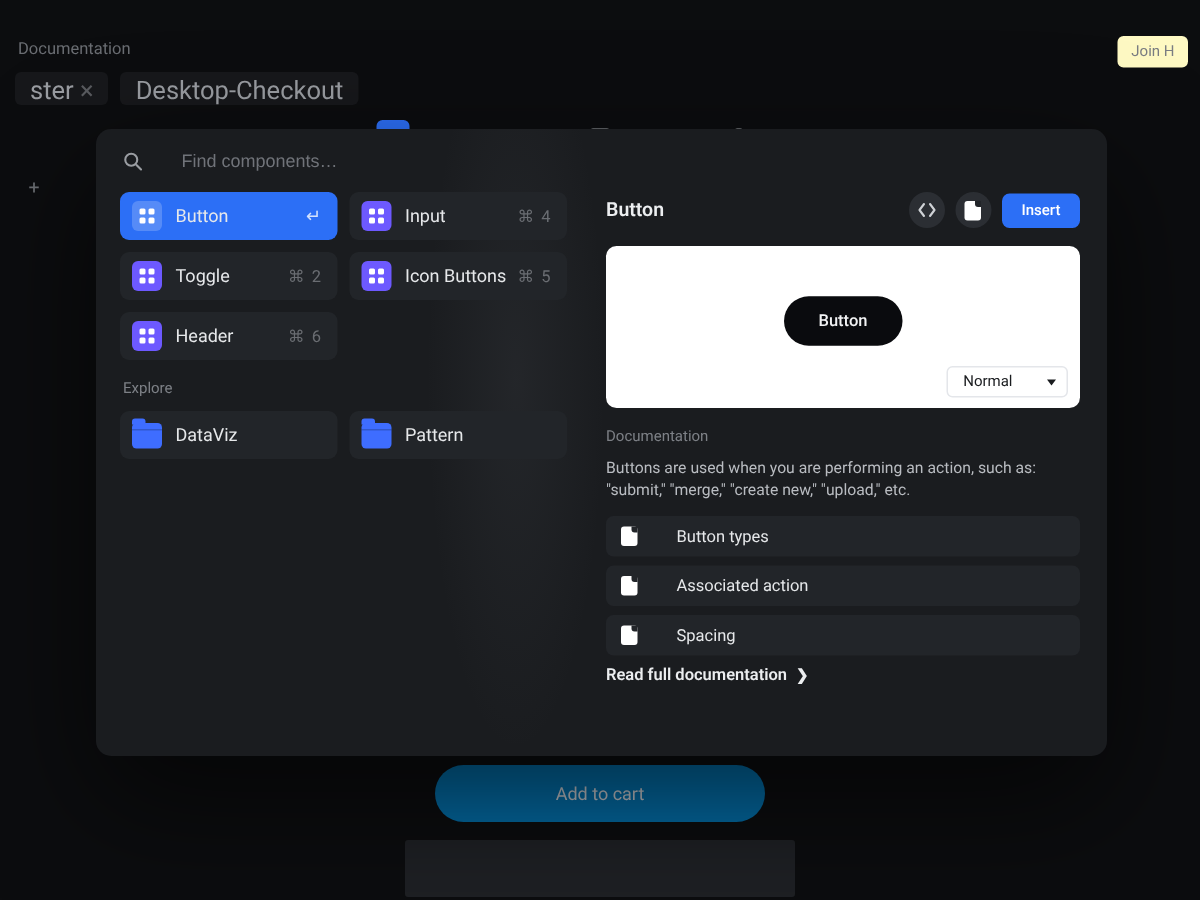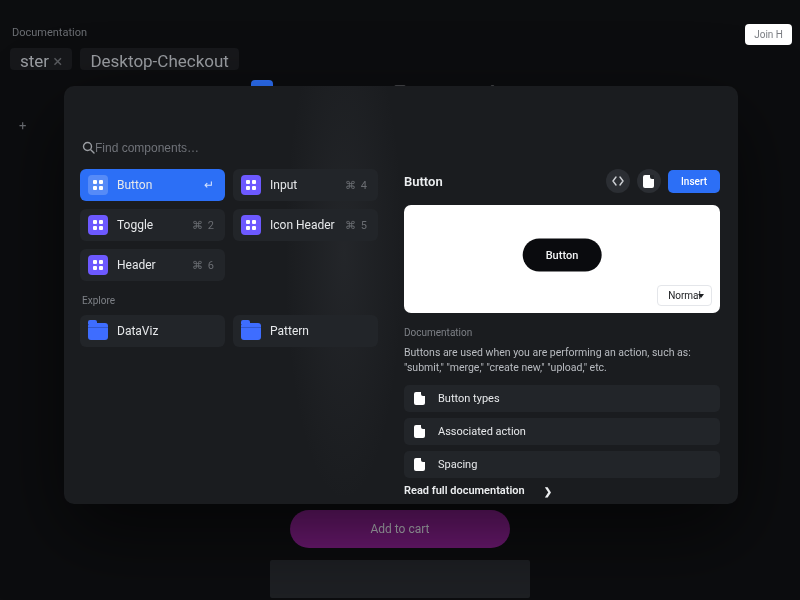--- a/index.html
+++ b/index.html
@@ -31,28 +31,28 @@
       width: 22px; height: 22px; border-radius: 4px;
       display: flex; align-items: center; justify-content: center;
       color: #6a6d72; font-size: 13px;
     }
     .toolbar-icon.active { background: #2C6FF6; color: #fff; }
     .sideplus {
       position: absolute; left: 19px; top: 118px; color: #6a6d72; font-size: 13px;
     }
     .join {
       position: absolute; right: 8px; top: 24px; font-size: 10px;
-      background: #ffffff; color: #7a7d82; padding: 5px 9px; border-radius: 4px;
+      background: #fef9c3; color: #7a7d82; padding: 5px 9px; border-radius: 4px;
     }
     .bottom-card {
       position: absolute; left: 50%; transform: translateX(-50%);
       top: 510px; width: 260px;
     }
     .addcart-btn {
-      background: #701a75; color: #bfc2c7; font-size: 12px;
+      background: #0369a1; color: #bfc2c7; font-size: 12px;
       width: 220px; height: 38px; margin: 0 auto 12px auto;
       border-radius: 20px; display: flex; align-items: center; justify-content: center;
     }
     .under-bar {
       background: #1e2024; height: 38px; border-radius: 2px;
     }
 
     
     .modal {
       position: absolute; left: 64px; top: 86px;
@@ -62,22 +62,22 @@
       box-shadow: 0 30px 80px rgba(0,0,0,0.6);
       display: flex; flex-direction: column;
       padding: 14px 0 0 0;
     }
     .modal::before {
       content:""; position:absolute; left:220px; top:0; bottom:0; width:120px;
       background: radial-gradient(ellipse at 50% 40%, rgba(120,125,135,0.10), transparent 70%);
       pointer-events:none;
     }
     .searchbar {
-      display: flex; align-items: flex-start; gap: 0;
-      padding: 0 18px 12px 18px; font-size: 12px; color: #707379; margin-top: 41px;
+      display: flex; align-items: center; gap: 26px;
+      padding: 0 18px 12px 18px; font-size: 12px; color: #707379;
     }
     .searchbar input {
       background: transparent; border: none; outline: none;
       color: #c9cbd0; font-size: 12px; width: 200px;
     }
     .searchbar input::placeholder { color: #707379; }
     .cols { display: flex; flex: 1; min-height: 0; }
     .left {
       width: 330px; padding: 2px 16px 14px 16px;
     }
@@ -147,42 +147,42 @@
       position: relative; margin-bottom: 14px;
     }
     .preview-btn {
       position: absolute; left: 50%; top: 46%; transform: translate(-50%,-50%);
       background: #0a0b0e; color: #f2f3f4; font-size: 11px; font-weight: 500;
       padding: 10px 23px; border-radius: 20px;
     }
     .variant-sel {
       position: absolute; right: 8px; bottom: 7px;
       background: #fff; border: 1px solid #e4e6ea; border-radius: 4px;
-      font-size: 10px; color: #1a1c1f; padding: 4px 10px 4px 10px;
+      font-size: 10px; color: #1a1c1f; padding: 4px 36px 4px 10px;
     }
     .variant-sel::after {
       content:""; position:absolute; right:7px; top:8px;
       border-left:3px solid transparent; border-right:3px solid transparent;
       border-top:4px solid #1a1c1f;
     }
     .doc-label { font-size: 10px; color: #7d8086; margin-bottom: 7px; }
     .doc-text { font-size: 10.5px; color: #b9bcc1; line-height: 1.45; margin-bottom: 10px; }
     .link-row {
       background: #222529; border-radius: 5px; height: 27px;
-      display: flex; align-items: center; gap: 13px; padding: 0 10px;
+      display: flex; align-items: center; gap: 26px; padding: 0 10px;
       font-size: 11px; color: #e6e8ea; margin-bottom: 6px;
     }
     .doc-icon {
       width: 11px; height: 13px; background: #fff; border-radius: 2px; position: relative;
     }
     .doc-icon::after { content:""; position:absolute; right:0; top:0; width:4px; height:4px;
       background:#222529; border-bottom-left-radius:2px; }
     .read-full {
       font-size: 11px; color: #eceef0; font-weight: 600; margin-top: 6px;
-      display: flex; align-items: flex-end; gap: 19px;
+      display: flex; align-items: flex-end; gap: 6px;
     }
     .chev { font-size: 10px; }
     svg { display: block; }
   </style>
 </head>
 <body>
 
 <div class="backdrop"></div>
 <div class="topbar">Documentation</div>
 <div class="join">Join H</div>
@@ -269,21 +269,21 @@
           <span class="comp-icon">
               <span class="comp-grid-glyph"></span>
             </span>
           <span>Toggle</span>
           <span class="comp-shortcut">⌘ 2</span>
         </div>
         <div class="comp-card">
           <span class="comp-icon">
               <span class="comp-grid-glyph"></span>
             </span>
-          <span>Icon Header</span>
+          <span>Icon Buttons</span>
           <span class="comp-shortcut">⌘ 5</span>
         </div>
         <div class="comp-card">
           <span class="comp-icon">
               <span class="comp-grid-glyph"></span>
             </span>
           <span>Header</span>
           <span class="comp-shortcut">⌘ 6</span>
         </div>
       </div>

